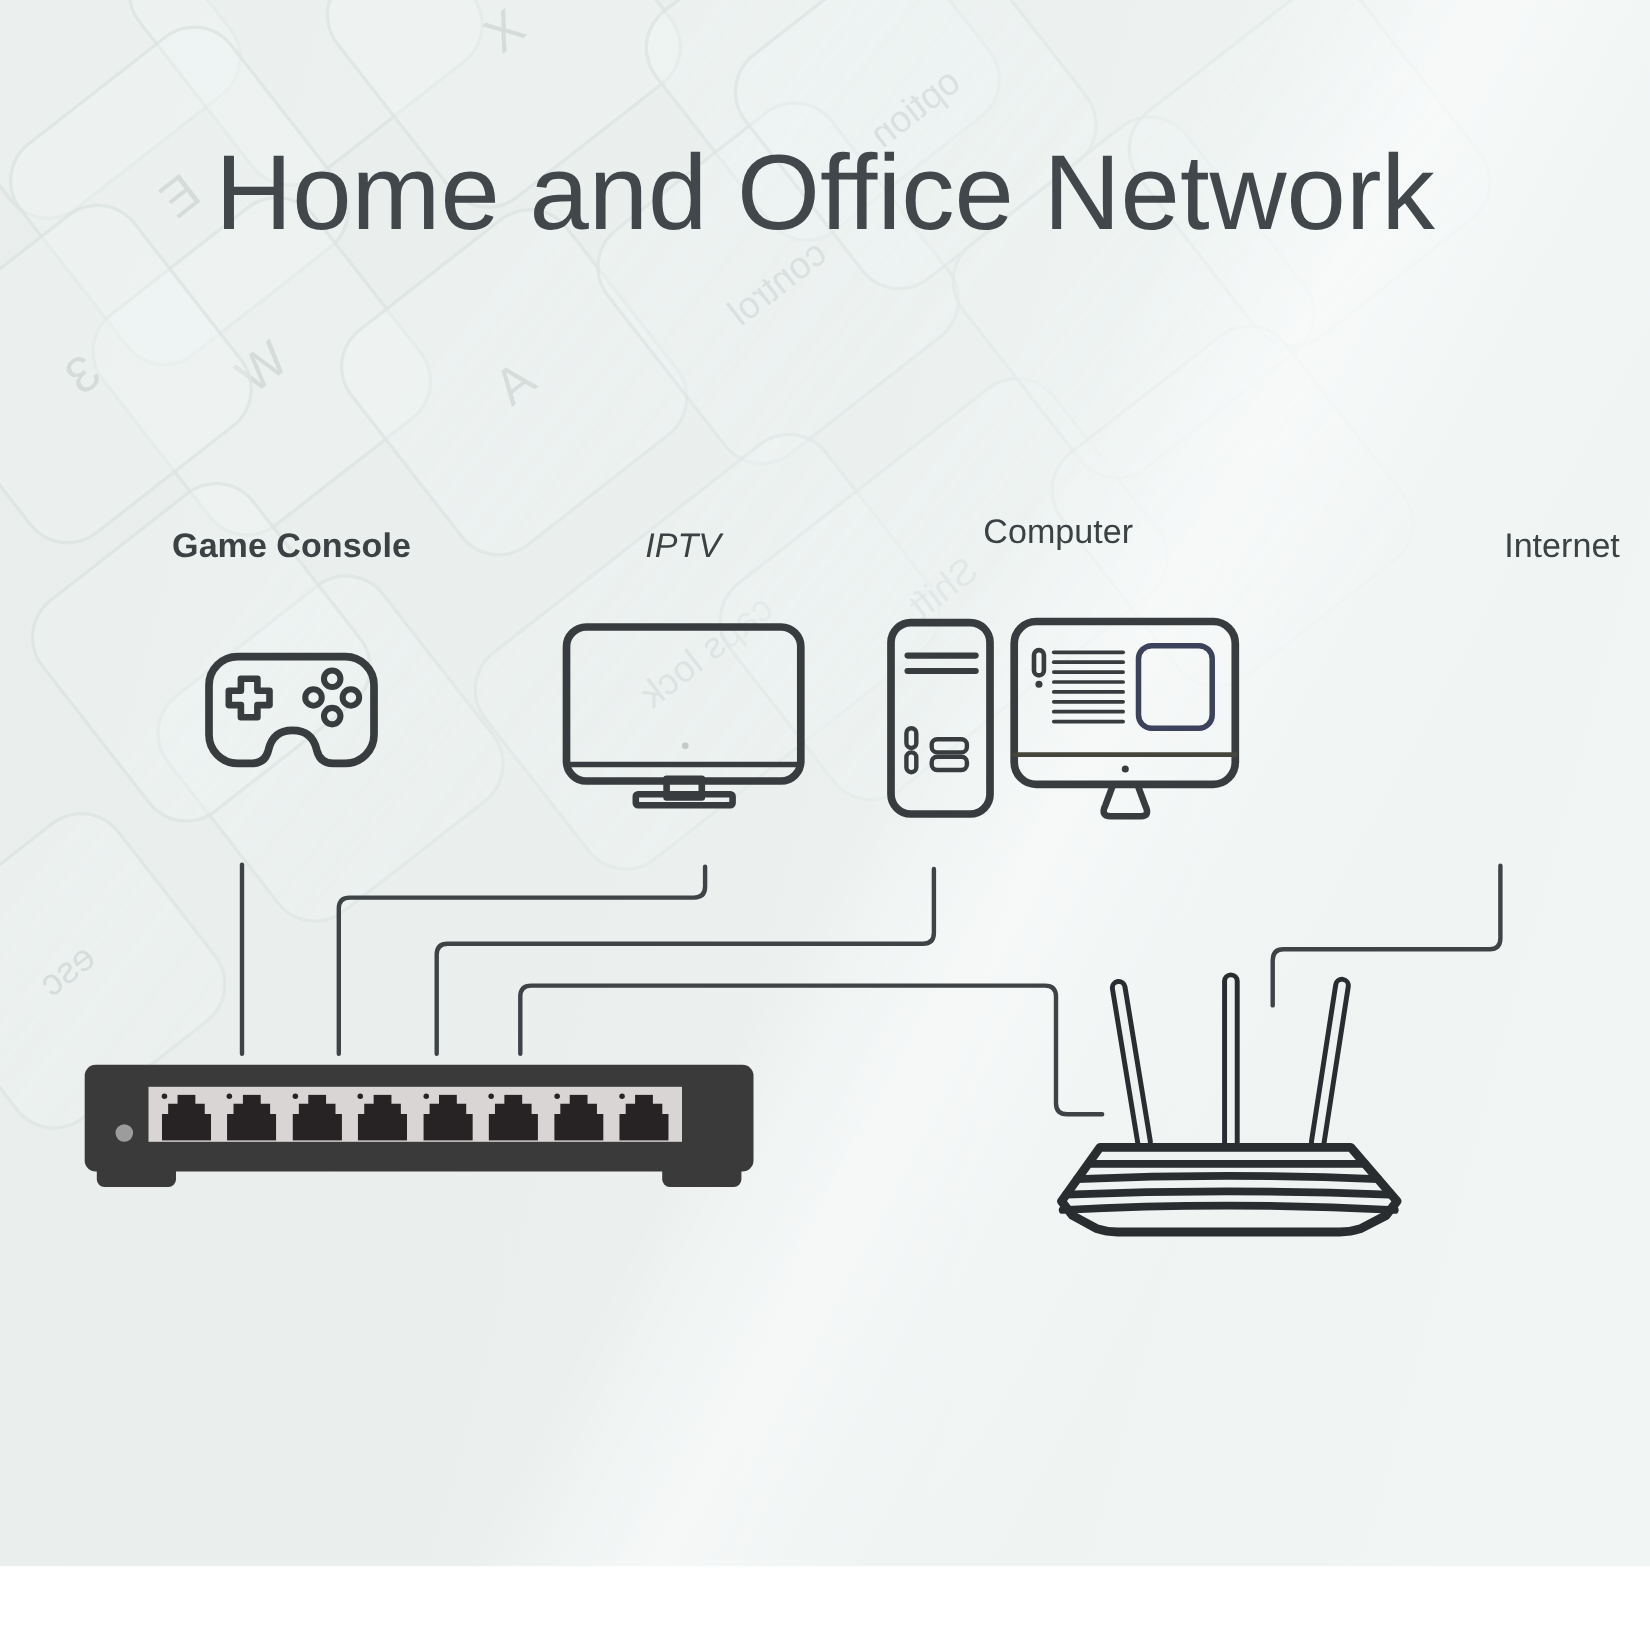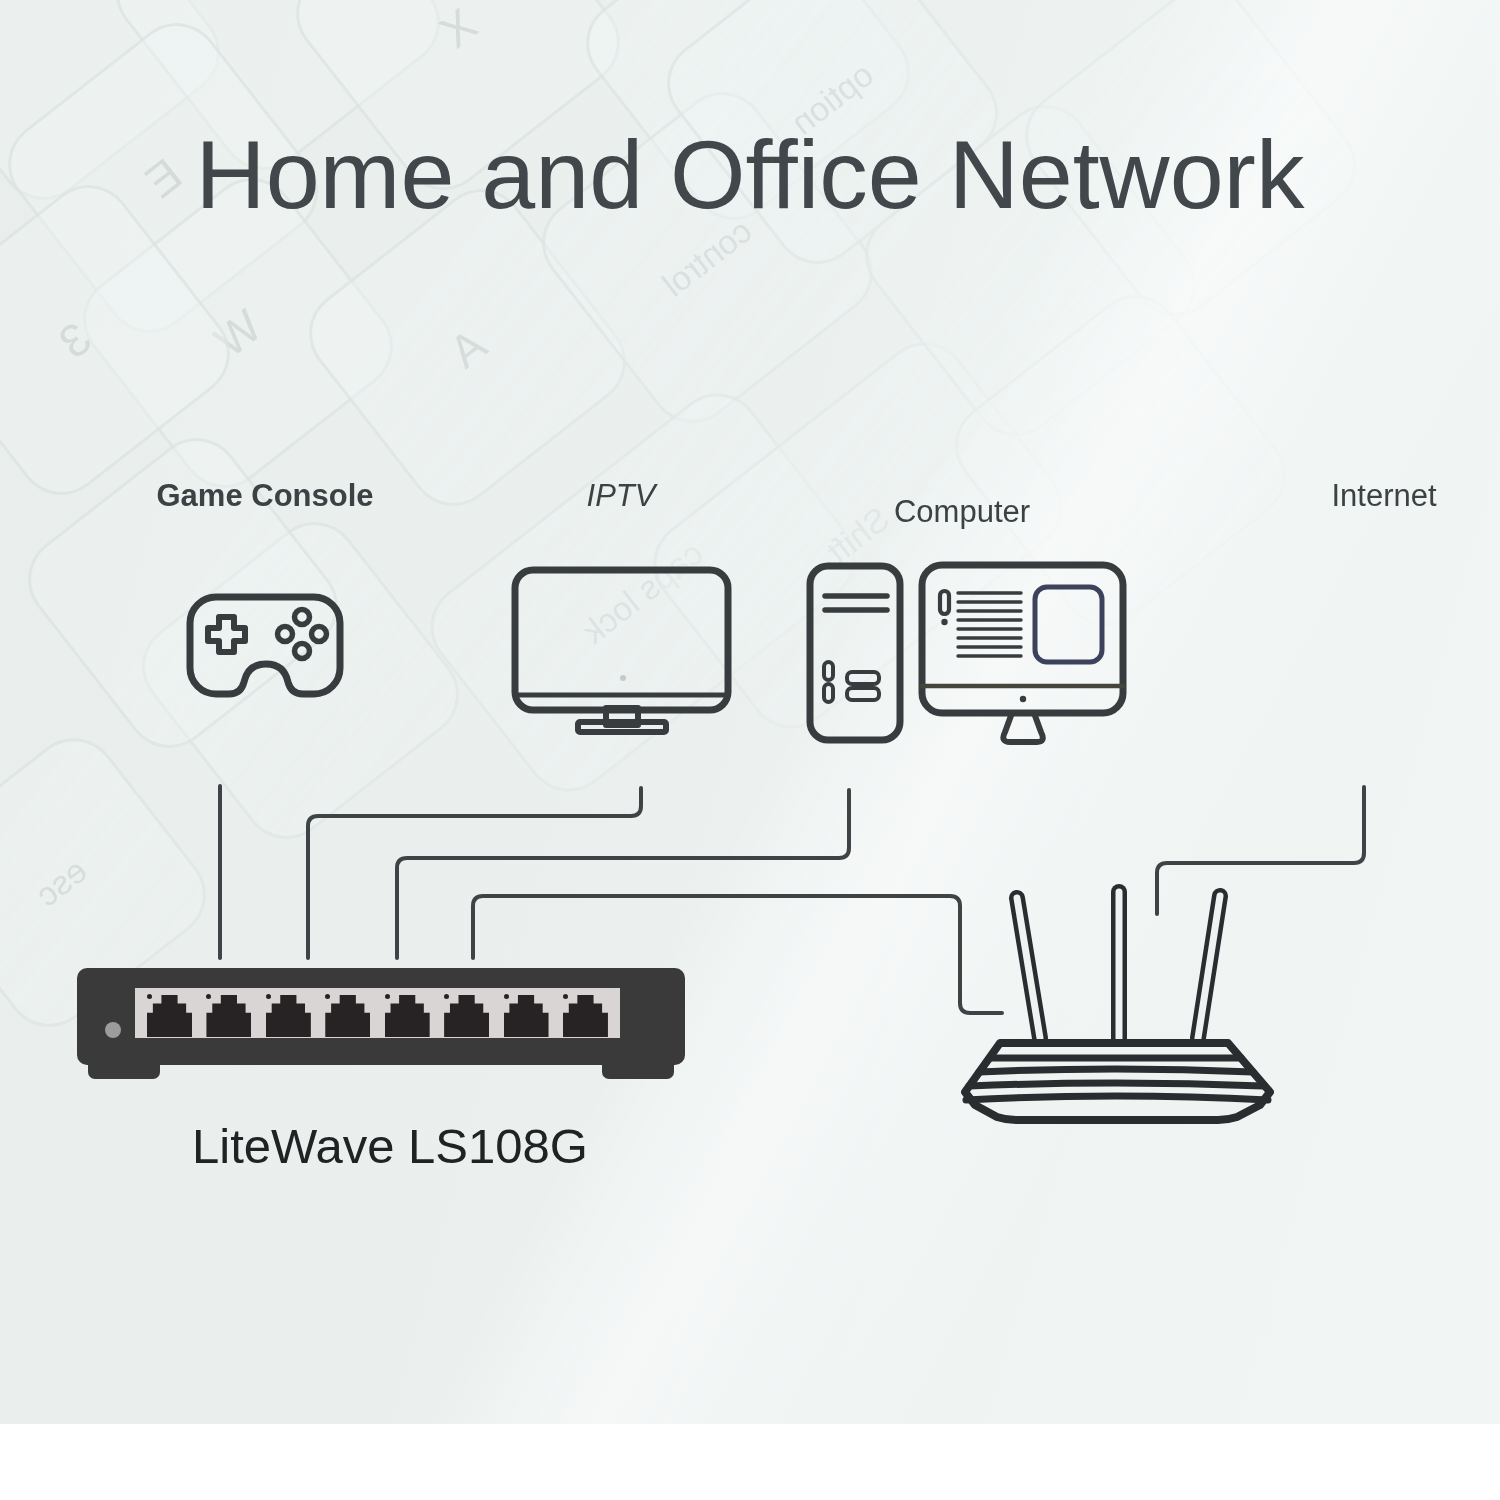--- a/index.html
+++ b/index.html
@@ -83,22 +83,22 @@
     <div class="key" style="left:900px;top:140px;width:255px;height:255px;"></div>
     <div class="key" style="left:1060px;top:20px;width:255px;height:255px;"></div>
     <div class="key" style="left:990px;top:330px;width:255px;height:255px;"></div>
   </div>
   <div class="sheen"></div>
 
   <h1 class="title">Home and Office Network</h1>
 
   <div class="dev-label" style="left:265px;top:496px;font-weight:bold;">Game Console</div>
   <div class="dev-label" style="left:621px;top:496px;font-style:italic;">IPTV</div>
-  <div class="dev-label" style="left:962px;top:512px;">Computer</div>
-  <div class="dev-label" style="left:1384px;top:496px;">Internet</div>
+  <div class="dev-label" style="left:962px;top:484px;">Computer</div>
+  <div class="dev-label" style="left:1420px;top:496px;">Internet</div>
 
   <svg class="art" width="1500" height="1500" viewBox="0 0 1500 1500">
 
     <g fill="none" stroke="#3f4346" stroke-width="4" stroke-linecap="round">
       <path d="M 220 786 V 958"></path>
       <path d="M 641 788 V 806 Q 641 816 631 816 H 318 Q 308 816 308 826 V 958"></path>
       <path d="M 849 790 V 848 Q 849 858 839 858 H 407 Q 397 858 397 868 V 958"></path>
       <path d="M 473 958 V 906 Q 473 896 483 896 H 950 Q 960 896 960 906 V 1003 Q 960 1013 970 1013 H 1002"></path>
       <path d="M 1364 787 V 853 Q 1364 863 1354 863 H 1167 Q 1157 863 1157 873 V 914"></path>
     </g>
@@ -206,15 +206,14 @@
       <div class="port">
           <div class="jack"></div>
         </div>
       <div class="port">
           <div class="jack"></div>
         </div>
     </div>
     <div class="switch-led"></div>
   </div>
 
-  <div class="switch-label">LiteWave LS108G</div>
 
 </div>
 
 </body></html>

